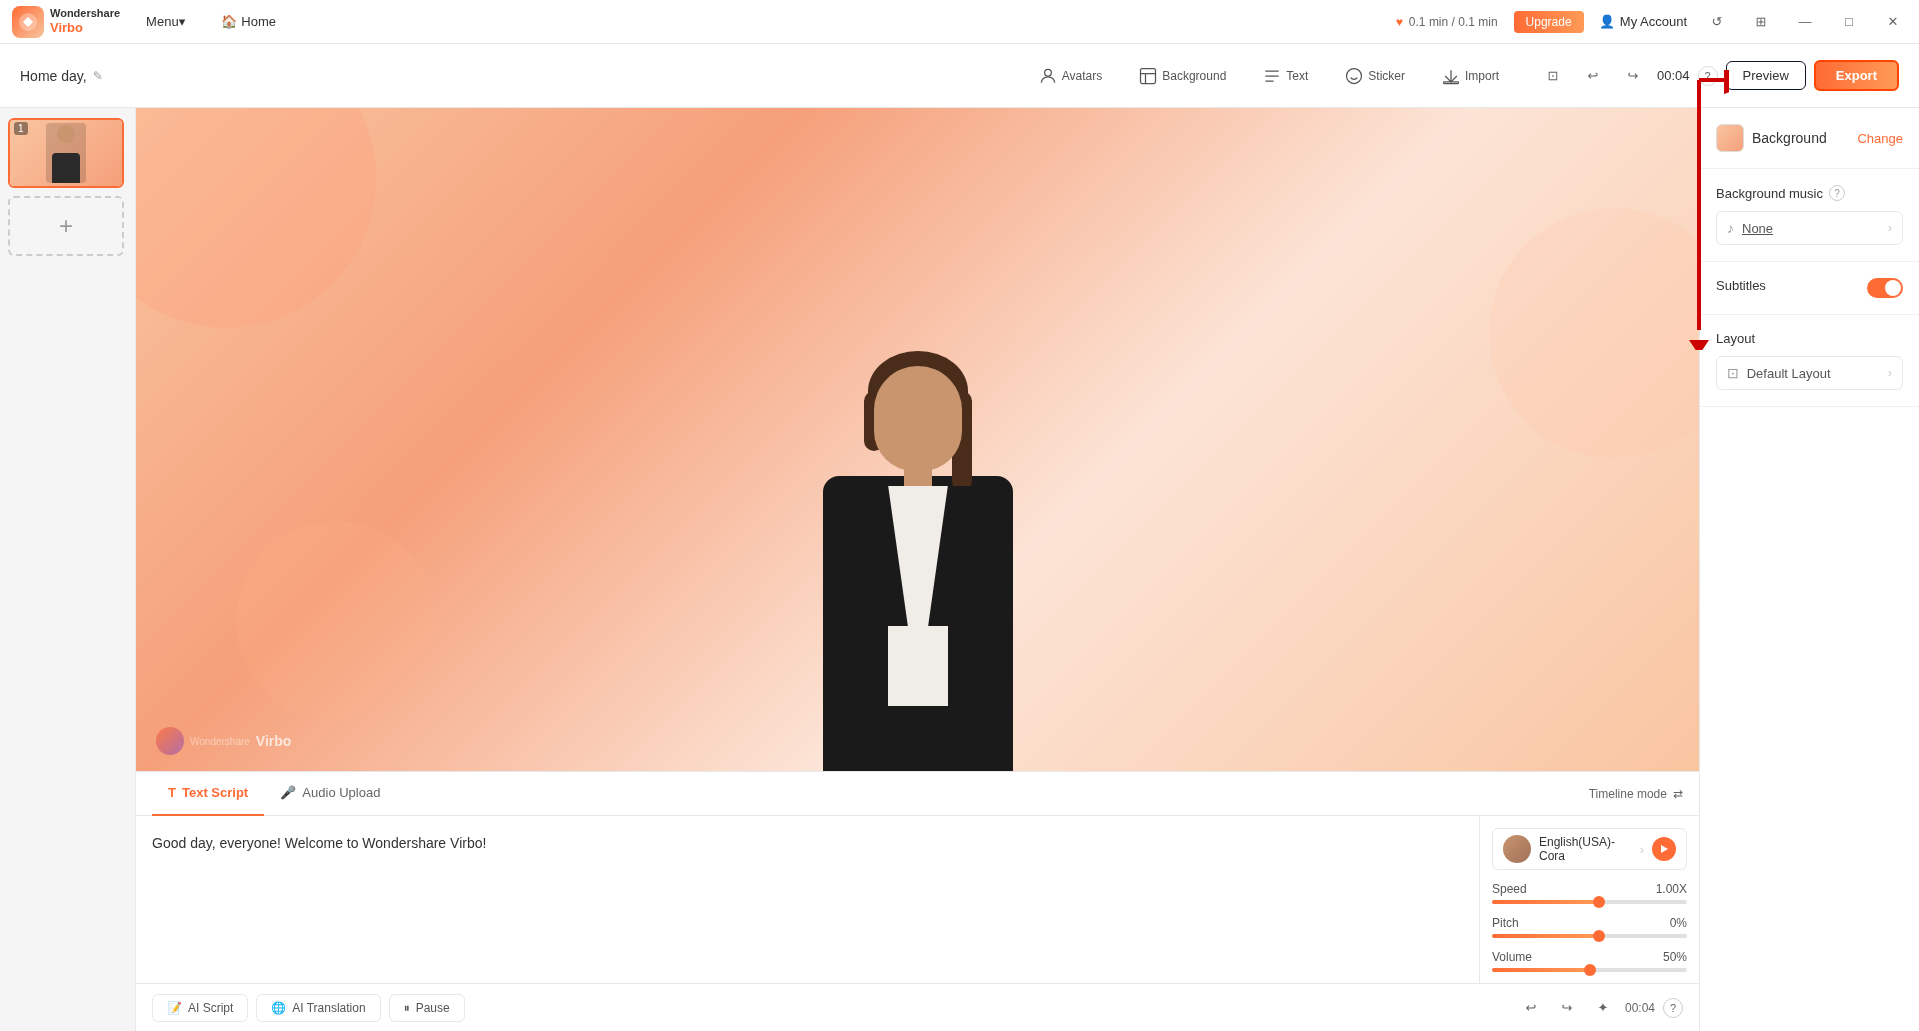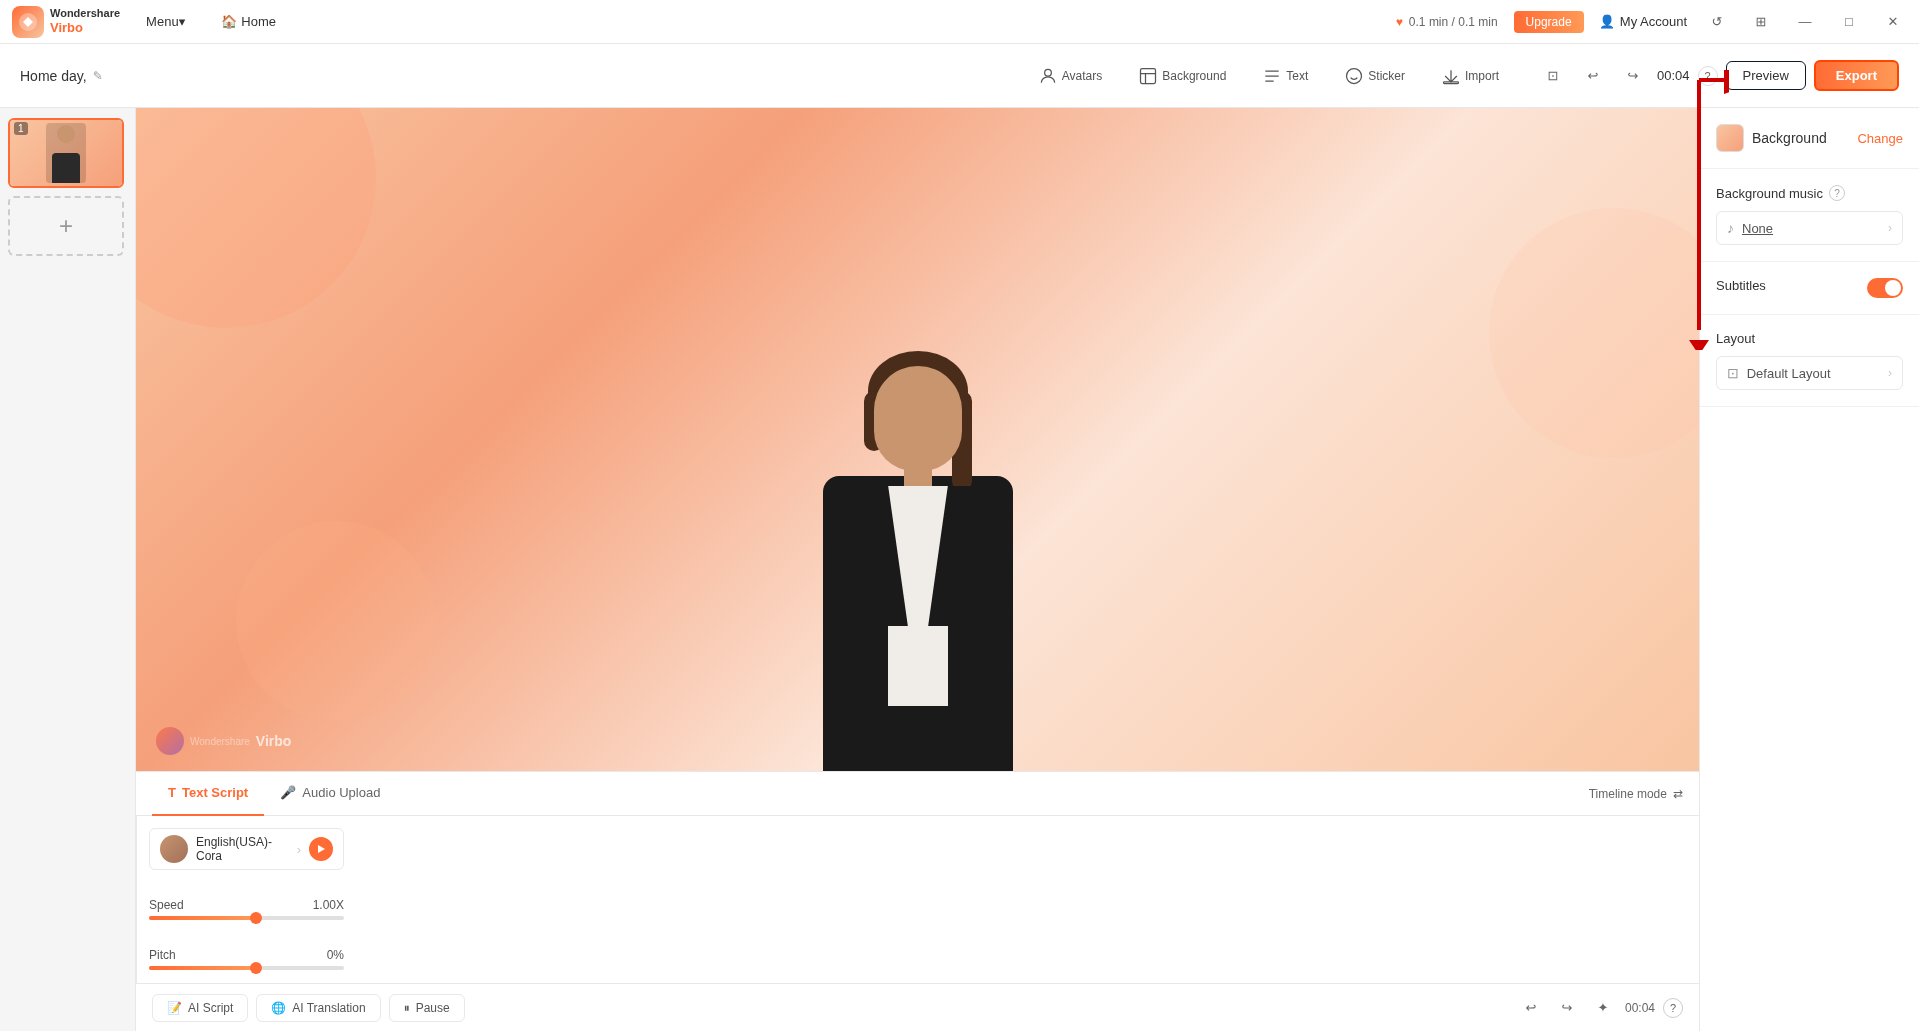--- a/index.html
+++ b/index.html
@@ -123,21 +123,21 @@
     .script-tab.active { color: #ff6b35; border-bottom-color: #ff6b35; font-weight: 600; }
     .script-tab-spacer { flex: 1; }
     .timeline-mode { font-size: 12px; color: #666; display: flex; align-items: flex-end; gap: 6px; }
     .script-content { display: flex; flex: 1; overflow: hidden; }
     .script-text-area {
       flex: 1; padding: 16px; font-size: 14px; color: #333; line-height: 1.6;
       border: none; outline: none; resize: none; font-family: inherit;
     }
     .voice-panel {
       width: 220px; border-left: 1px solid #e8e8e8; padding: 12px;
-      display: flex; flex-direction: column; gap: 28px;
+      display: flex; flex-direction: column; gap: 12px;
     }
     .voice-selector {
       display: flex; align-items: center; gap: 8px;
       border: 1px solid #e8e8e8; border-radius: 6px; padding: 6px 10px; cursor: pointer;
     }
     .voice-avatar { width: 28px; height: 28px; border-radius: 50%; background: linear-gradient(135deg, #c8956e, #a0705a); }
     .voice-name { flex: 1; font-size: 12px; color: #333; }
     .voice-play { width: 24px; height: 24px; border-radius: 50%; background: #ff6b35; display: flex; align-items: center; justify-content: center; cursor: pointer; }
     .slider-row { display: flex; flex-direction: column; gap: 4px; }
     .slider-label { display: flex; justify-content: space-between; font-size: 12px; color: #555; }
@@ -393,20 +393,21 @@
           <span>Audio Upload</span>
         </div>
         <div class="script-tab-spacer"></div>
         <div class="timeline-mode">
           <span>Timeline mode</span>
           <span>⇄</span>
         </div>
       </div>
 
       <div class="script-content">
+        <textarea class="script-text-area" style="">Good day, everyone! Welcome to Wondershare Virbo!</textarea>
 
         <div class="voice-panel">
           <div class="voice-selector">
             <div class="voice-avatar"></div>
             <span class="voice-name">English(USA)-Cora</span>
             <span style="color:#ccc;">›</span>
             <div class="voice-play">
               <svg width="10" height="10" viewBox="0 0 10 10" fill="white">
                   <polygon points="2,1 9,5 2,9"></polygon>
                 </svg>

